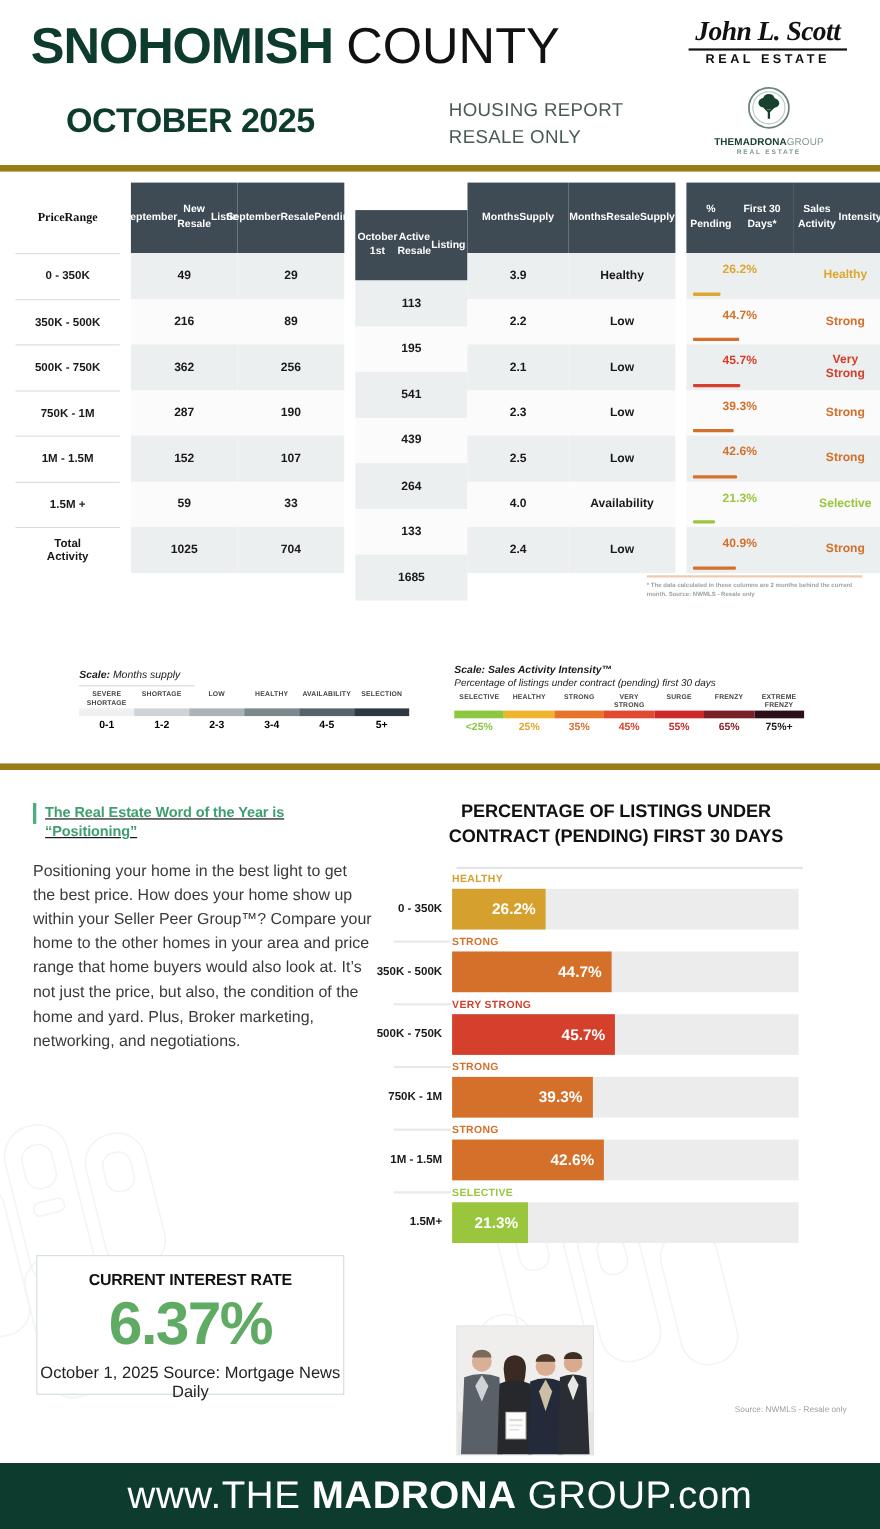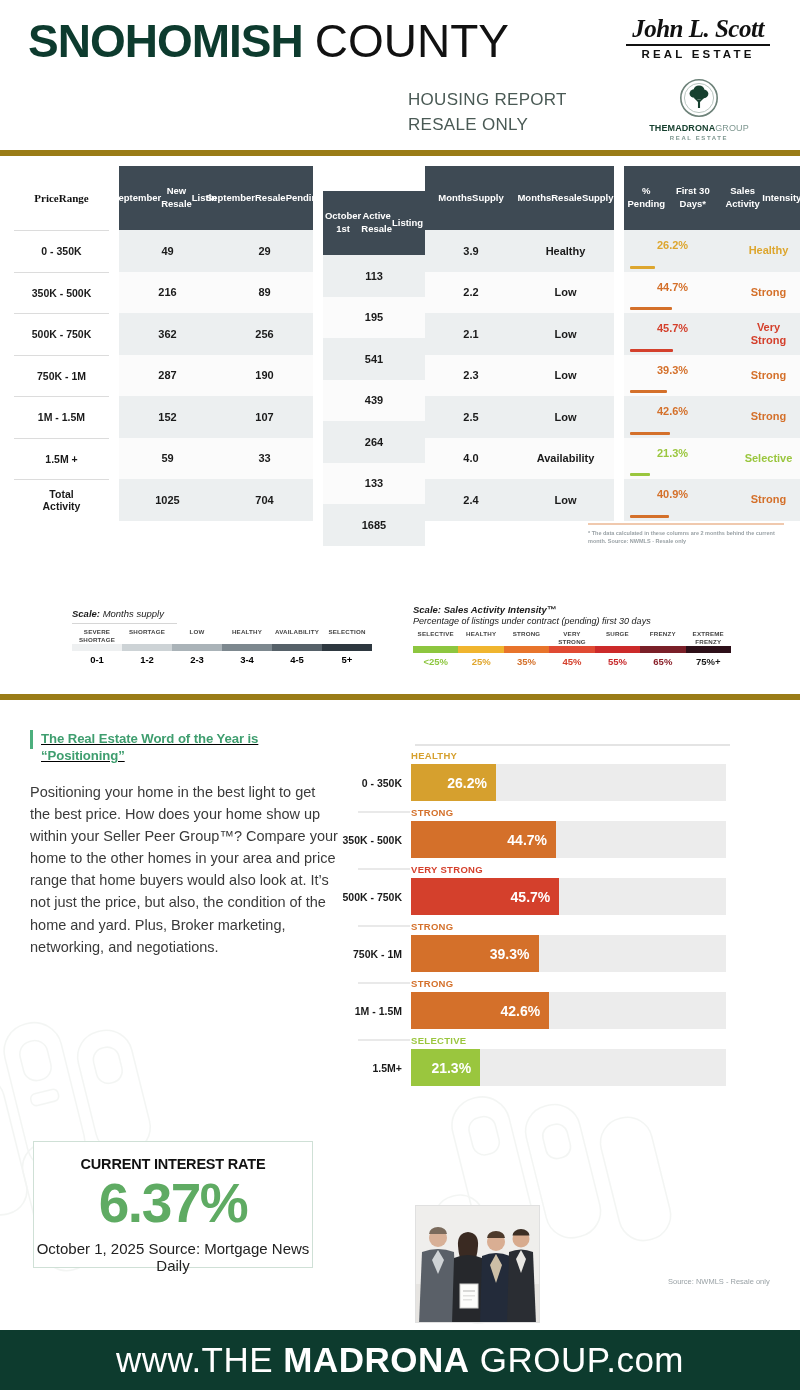--- a/index.html
+++ b/index.html
@@ -163,20 +163,21 @@
       <rect x="610" y="175" width="52" height="125" rx="25"></rect>
       <rect x="430" y="210" width="50" height="130" rx="24"></rect>
     </g>
   </svg>
 
   <div class="header">
     <div class="hdr-line1">
       <span class="county-bold">SNOHOMISH</span>
       <span class="county-light">COUNTY</span>
     </div>
+    <div class="hdr-month">OCTOBER 2025</div>
     <div class="hdr-sub">
       <div>HOUSING REPORT</div>
       <div>RESALE ONLY</div>
     </div>
 
     <div class="jls-logo">
       <div class="jls-name">John L. Scott</div>
       <div class="jls-rule"></div>
       <div class="jls-sub">REAL ESTATE</div>
     </div>
@@ -463,20 +464,24 @@
 
   <div class="article">
     <div class="art-title">
       <div class="art-bar"></div>
       <div class="art-title-text">The Real Estate Word of the Year is “Positioning”</div>
     </div>
     <div class="art-body">Positioning your home in the best light to get the best price. How does your home show up within your Seller Peer Group™? Compare your home to the other homes in your area and price range that home buyers would also look at. It’s not just the price, but also, the condition of the home and yard. Plus, Broker marketing, networking, and negotiations.</div>
   </div>
 
   <div class="chart">
+    <div class="ch-title">
+      <div>PERCENTAGE OF LISTINGS UNDER</div>
+      <div>CONTRACT (PENDING) FIRST 30 DAYS</div>
+    </div>
     <div class="ch-top-rule"></div>
     <div class="ch-rows" id="ch-rows">
         <div class="ch-row">
           <div class="ch-cat">0 - 350K</div>
           <div class="ch-track" style="background: rgb(236, 236, 236);">
             <div class="ch-tag" style="color: rgb(214, 160, 46);">HEALTHY</div>
             <div class="ch-fill" style="width: 85.0059px; background: rgb(214, 160, 46);">
               <span>26.2%</span>
             </div>
           </div>

